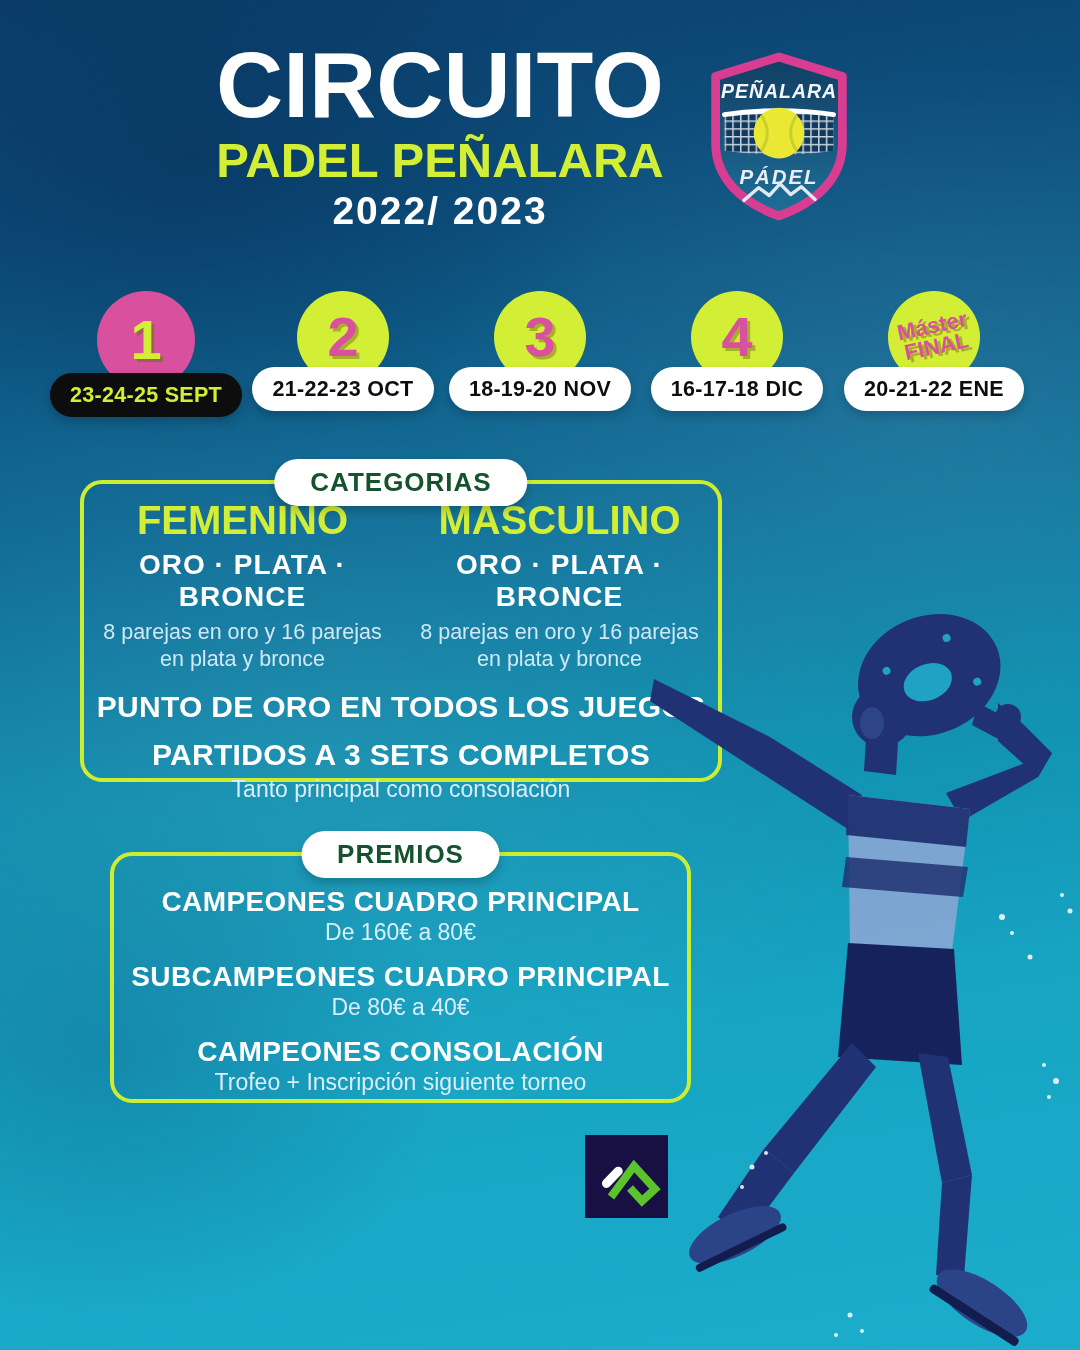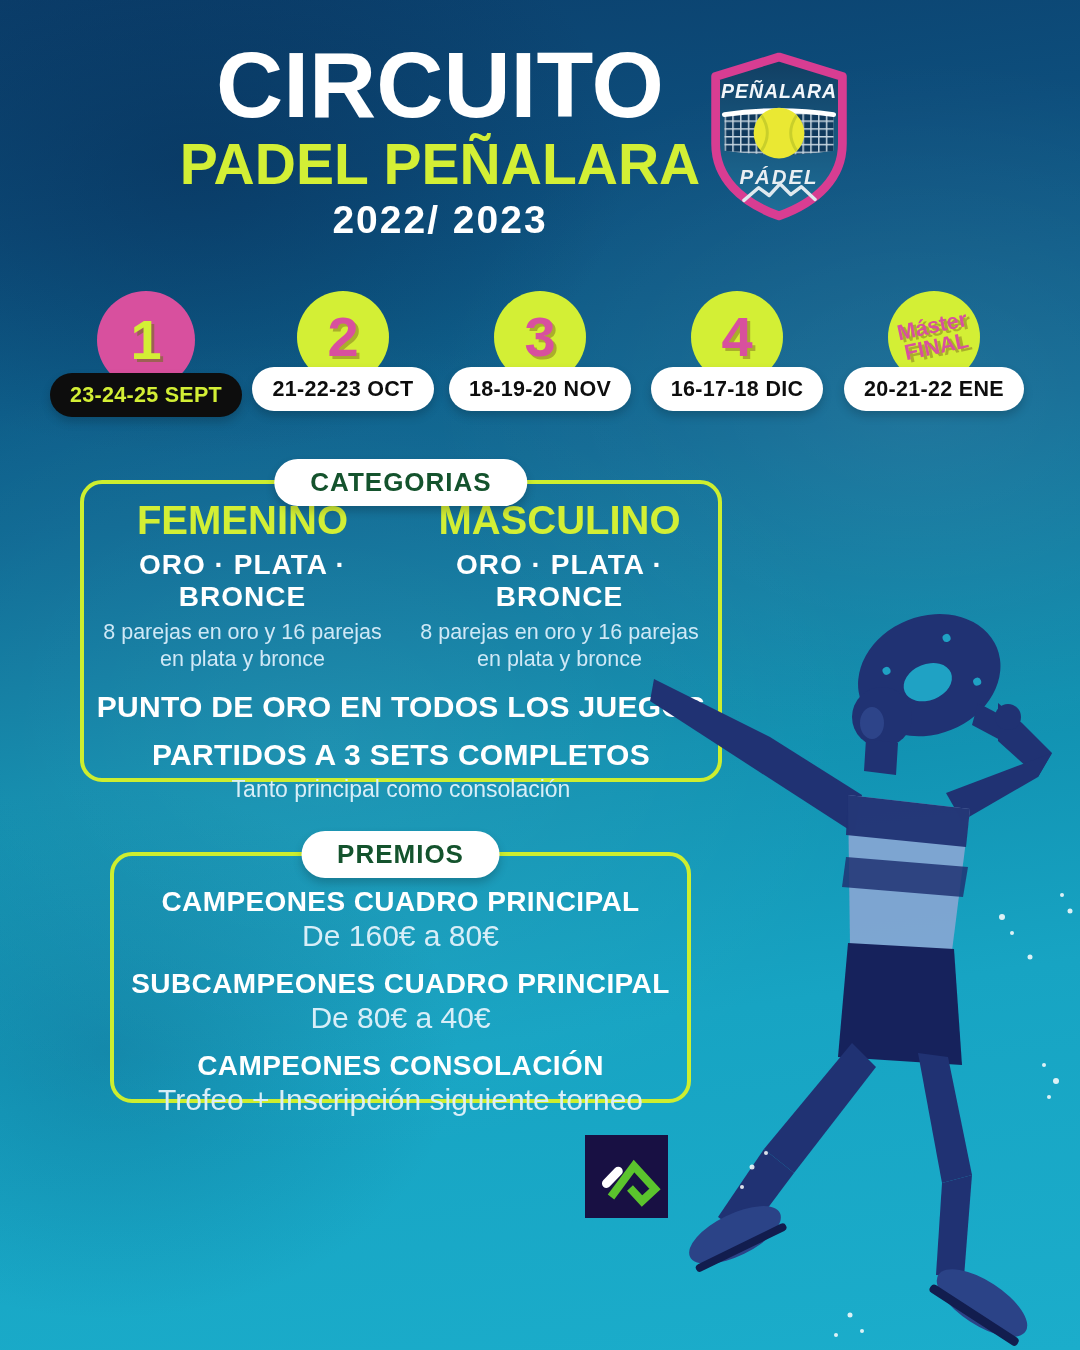--- a/index.html
+++ b/index.html
@@ -10,21 +10,21 @@
       radial-gradient(620px 420px at 18% 12%, rgba(5,40,80,.45), rgba(5,40,80,0) 70%),
       radial-gradient(700px 500px at 85% 30%, rgba(255,255,255,.07), rgba(255,255,255,0) 70%),
       radial-gradient(800px 600px at 30% 55%, rgba(255,255,255,.06), rgba(255,255,255,0) 70%),
       radial-gradient(500px 380px at 10% 78%, rgba(10,90,130,.35), rgba(10,90,130,0) 70%),
       linear-gradient(172deg,#0b3f6c 0%,#0d4e7c 16%,#0f6a94 36%,#1190b0 56%,#17a4c3 74%,#1badcb 100%);
   }
   .layer{position:absolute;}
   
   .title-block{left:0;top:38px;width:880px;text-align:center;color:#fff;z-index:2;}
   .title-1{font-size:93px;font-weight:800;line-height:1.02;letter-spacing:0px;}
-  .title-2{font-size:57px;font-weight:700;line-height:1.05;color:#d3ef35;margin-top:2px;}
+  .title-2{font-size:49px;font-weight:700;line-height:1.05;color:#d3ef35;margin-top:2px;}
   .title-3{font-size:39px;font-weight:800;line-height:1.05;margin-top:5px;letter-spacing:2px;}
   
   .events-row{left:0;top:291px;width:1080px;display:flex;justify-content:center;gap:13px;z-index:2;}
   .event{display:flex;flex-direction:column;align-items:center;width:184px;}
   .event-circle{
     width:92px;height:92px;border-radius:50%;display:flex;align-items:center;justify-content:center;
     font-weight:800;font-size:56px;line-height:1;z-index:1;
   }
   .circle-lime{background:#d3ef35;color:#d8509e;text-shadow:3px 3px 0 rgba(120,95,30,.45);}
   .circle-pink{background:#d8509e;color:#d3ef35;width:98px;height:98px;text-shadow:3px 3px 0 rgba(110,110,25,.55);}
@@ -54,21 +54,21 @@
   .normativa{
     left:752px;top:482px;width:288px;height:123px;border:4px solid #d63c96;border-radius:14px;
     text-align:center;padding-top:8px;z-index:2;
   }
   .normativa-title{font-size:23px;font-weight:800;color:#ee3e96;letter-spacing:2px;}
   .normativa-body{font-size:21.5px;color:#eef7fb;line-height:1.3;padding:3px 12px 0;}
   .premios{left:110px;top:852px;width:573px;height:243px;text-align:center;}
   .premio-list{padding-top:30px;}
   .premio-item{margin-bottom:15px;}
   .premio-title{font-size:28px;font-weight:800;color:#fff;letter-spacing:.4px;}
-  .premio-detail{font-size:30px;color:#d8eef8;margin-top:1px;}
+  .premio-detail{font-size:23px;color:#d8eef8;margin-top:1px;}
   .inscripcion{left:155px;top:1165px;width:475px;height:127px;text-align:center;}
   .ins-price{font-size:29px;font-weight:800;color:#d3ef35;letter-spacing:1px;padding-top:26px;}
   .ins-detail{font-size:22px;color:#eef7fb;line-height:1.28;margin:3px auto 0;max-width:400px;}
   
   .shield{left:701px;top:50px;width:156px;height:174px;z-index:2;}
   .pm-logo{left:585px;top:1135px;width:83px;height:83px;z-index:5;}
   .player{left:600px;top:595px;width:480px;height:755px;z-index:3;pointer-events:none;}
 </style>
 </head>
 <body>

